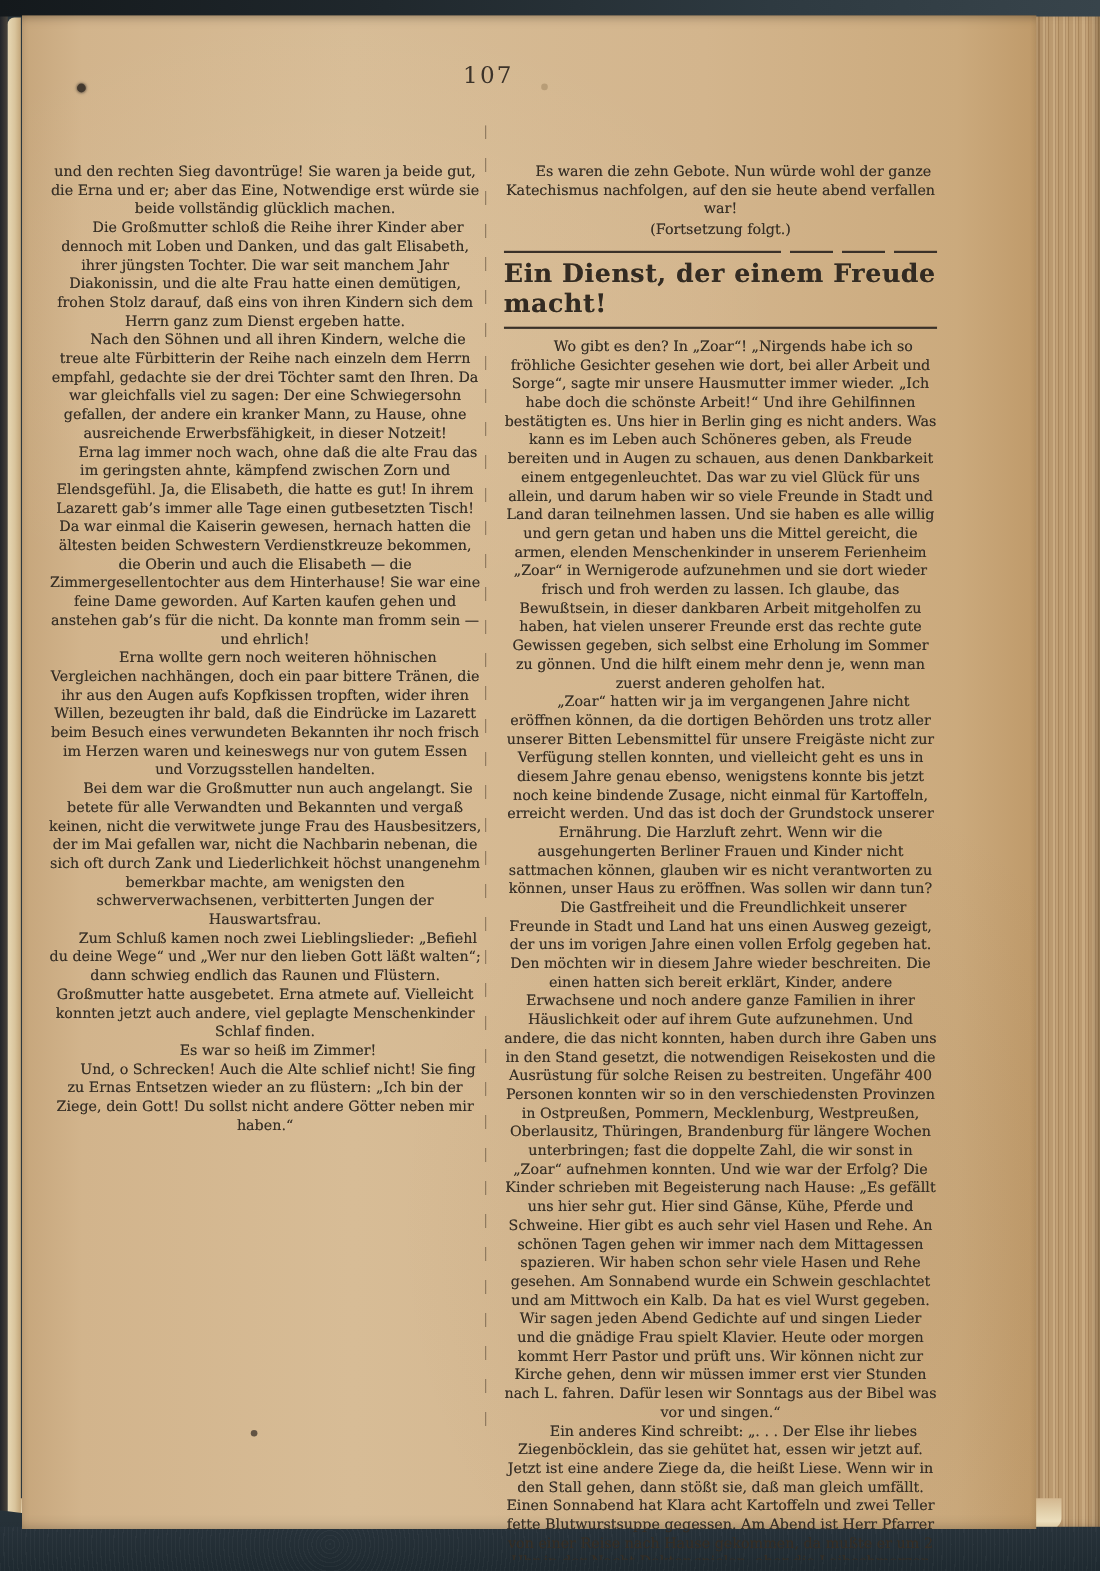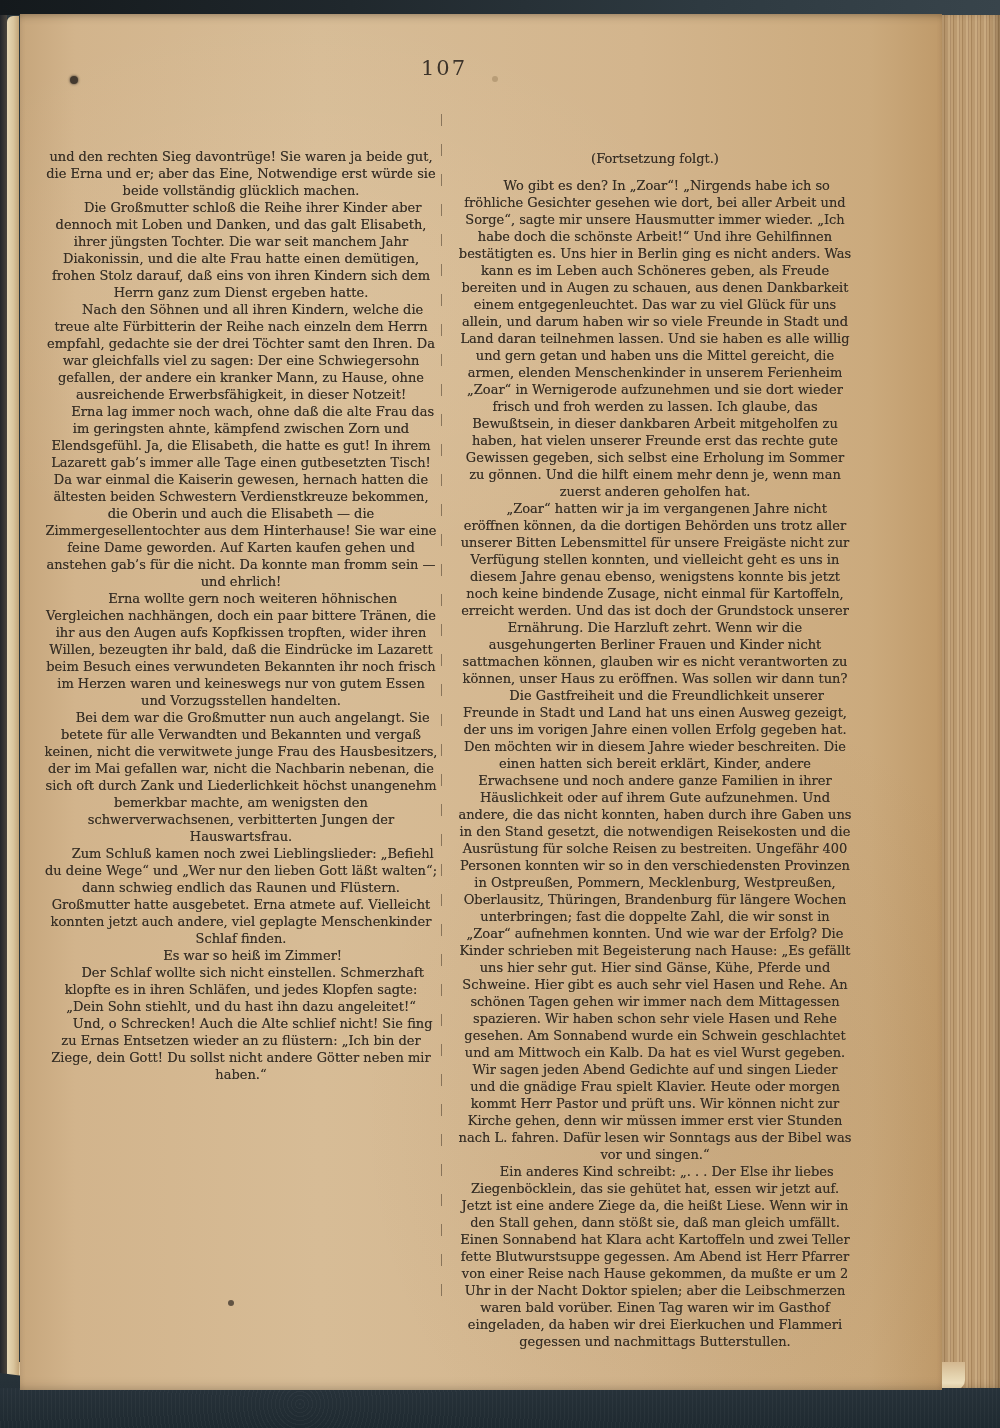--- a/index.html
+++ b/index.html
@@ -118,27 +118,32 @@
 
     <div class="col col-left">
       <p class="noindent">und den rechten Sieg davontrüge! Sie waren ja beide gut, die Erna und er; aber das Eine, Notwendige erst würde sie beide vollständig glücklich machen.</p>
       <p>Die Großmutter schloß die Reihe ihrer Kinder aber dennoch mit Loben und Danken, und das galt Elisabeth, ihrer jüngsten Tochter. Die war seit manchem Jahr Diakonissin, und die alte Frau hatte einen demütigen, frohen Stolz darauf, daß eins von ihren Kindern sich dem Herrn ganz zum Dienst ergeben hatte.</p>
       <p>Nach den Söhnen und all ihren Kindern, welche die treue alte Fürbitterin der Reihe nach einzeln dem Herrn empfahl, gedachte sie der drei Töchter samt den Ihren. Da war gleichfalls viel zu sagen: Der eine Schwiegersohn gefallen, der andere ein kranker Mann, zu Hause, ohne ausreichende Erwerbsfähigkeit, in dieser Notzeit!</p>
       <p>Erna lag immer noch wach, ohne daß die alte Frau das im geringsten ahnte, kämpfend zwischen Zorn und Elendsgefühl. Ja, die Elisabeth, die hatte es gut! In ihrem Lazarett gab’s immer alle Tage einen gutbesetzten Tisch! Da war einmal die Kaiserin gewesen, hernach hatten die ältesten beiden Schwestern Verdienstkreuze bekommen, die Oberin und auch die Elisabeth — die Zimmergesellentochter aus dem Hinterhause! Sie war eine feine Dame geworden. Auf Karten kaufen gehen und anstehen gab’s für die nicht. Da konnte man fromm sein — und ehrlich!</p>
       <p>Erna wollte gern noch weiteren höhnischen Vergleichen nachhängen, doch ein paar bittere Tränen, die ihr aus den Augen aufs Kopfkissen tropften, wider ihren Willen, bezeugten ihr bald, daß die Eindrücke im Lazarett beim Besuch eines verwundeten Bekannten ihr noch frisch im Herzen waren und keineswegs nur von gutem Essen und Vorzugsstellen handelten.</p>
       <p>Bei dem war die Großmutter nun auch angelangt. Sie betete für alle Verwandten und Bekannten und vergaß keinen, nicht die verwitwete junge Frau des Hausbesitzers, der im Mai gefallen war, nicht die Nachbarin nebenan, die sich oft durch Zank und Liederlichkeit höchst unangenehm bemerkbar machte, am wenigsten den schwerverwachsenen, verbitterten Jungen der Hauswartsfrau.</p>
       <p>Zum Schluß kamen noch zwei Lieblingslieder: „Befiehl du deine Wege“ und „Wer nur den lieben Gott läßt walten“; dann schwieg endlich das Raunen und Flüstern. Großmutter hatte ausgebetet. Erna atmete auf. Vielleicht konnten jetzt auch andere, viel geplagte Menschenkinder Schlaf finden.</p>
       <p>Es war so heiß im Zimmer!</p>
-      <p>Der Schlaf wollte sich nicht einstellen. Schmerzhaft klopfte es in ihren Schläfen, und jedes Klopfen sagte: „Dein Sohn stiehlt, und du hast ihn dazu angeleitet!“</p>
       <p>Und, o Schrecken! Auch die Alte schlief nicht! Sie fing zu Ernas Entsetzen wieder an zu flüstern: „Ich bin der Ziege, dein Gott! Du sollst nicht andere Götter neben mir haben.“</p>
     </div>
 
     <div class="col-divider"></div>
 
     <div class="col col-right">
+      <p>Es waren die zehn Gebote. Nun würde wohl der ganze Katechismus nachfolgen, auf den sie heute abend verfallen war!</p>
       <p class="continuation">(Fortsetzung folgt.)</p>
+      <div class="article-heading">
+        <div class="rule"></div>
+        <h2>Ein Dienst, der einem Freude macht!</h2>
+        <div class="rule rule-bottom"></div>
+      </div>
       <p>Wo gibt es den? In „Zoar“! „Nirgends habe ich so fröhliche Gesichter gesehen wie dort, bei aller Arbeit und Sorge“, sagte mir unsere Hausmutter immer wieder. „Ich habe doch die schönste Arbeit!“ Und ihre Gehilfinnen bestätigten es. Uns hier in Berlin ging es nicht anders. Was kann es im Leben auch Schöneres geben, als Freude bereiten und in Augen zu schauen, aus denen Dankbarkeit einem entgegenleuchtet. Das war zu viel Glück für uns allein, und darum haben wir so viele Freunde in Stadt und Land daran teilnehmen lassen. Und sie haben es alle willig und gern getan und haben uns die Mittel gereicht, die armen, elenden Menschenkinder in unserem Ferienheim „Zoar“ in Wernigerode aufzunehmen und sie dort wieder frisch und froh werden zu lassen. Ich glaube, das Bewußtsein, in dieser dankbaren Arbeit mitgeholfen zu haben, hat vielen unserer Freunde erst das rechte gute Gewissen gegeben, sich selbst eine Erholung im Sommer zu gönnen. Und die hilft einem mehr denn je, wenn man zuerst anderen geholfen hat.</p>
       <p>„Zoar“ hatten wir ja im vergangenen Jahre nicht eröffnen können, da die dortigen Behörden uns trotz aller unserer Bitten Lebensmittel für unsere Freigäste nicht zur Verfügung stellen konnten, und vielleicht geht es uns in diesem Jahre genau ebenso, wenigstens konnte bis jetzt noch keine bindende Zusage, nicht einmal für Kartoffeln, erreicht werden. Und das ist doch der Grundstock unserer Ernährung. Die Harzluft zehrt. Wenn wir die ausgehungerten Berliner Frauen und Kinder nicht sattmachen können, glauben wir es nicht verantworten zu können, unser Haus zu eröffnen. Was sollen wir dann tun?</p>
       <p>Die Gastfreiheit und die Freundlichkeit unserer Freunde in Stadt und Land hat uns einen Ausweg gezeigt, der uns im vorigen Jahre einen vollen Erfolg gegeben hat. Den möchten wir in diesem Jahre wieder beschreiten. Die einen hatten sich bereit erklärt, Kinder, andere Erwachsene und noch andere ganze Familien in ihrer Häuslichkeit oder auf ihrem Gute aufzunehmen. Und andere, die das nicht konnten, haben durch ihre Gaben uns in den Stand gesetzt, die notwendigen Reisekosten und die Ausrüstung für solche Reisen zu bestreiten. Ungefähr 400 Personen konnten wir so in den verschiedensten Provinzen in Ostpreußen, Pommern, Mecklenburg, Westpreußen, Oberlausitz, Thüringen, Brandenburg für längere Wochen unterbringen; fast die doppelte Zahl, die wir sonst in „Zoar“ aufnehmen konnten. Und wie war der Erfolg? Die Kinder schrieben mit Begeisterung nach Hause: „Es gefällt uns hier sehr gut. Hier sind Gänse, Kühe, Pferde und Schweine. Hier gibt es auch sehr viel Hasen und Rehe. An schönen Tagen gehen wir immer nach dem Mittagessen spazieren. Wir haben schon sehr viele Hasen und Rehe gesehen. Am Sonnabend wurde ein Schwein geschlachtet und am Mittwoch ein Kalb. Da hat es viel Wurst gegeben. Wir sagen jeden Abend Gedichte auf und singen Lieder und die gnädige Frau spielt Klavier. Heute oder morgen kommt Herr Pastor und prüft uns. Wir können nicht zur Kirche gehen, denn wir müssen immer erst vier Stunden nach L. fahren. Dafür lesen wir Sonntags aus der Bibel was vor und singen.“</p>
       <p>Ein anderes Kind schreibt: „. . . Der Else ihr liebes Ziegenböcklein, das sie gehütet hat, essen wir jetzt auf. Jetzt ist eine andere Ziege da, die heißt Liese. Wenn wir in den Stall gehen, dann stößt sie, daß man gleich umfällt. Einen Sonnabend hat Klara acht Kartoffeln und zwei Teller fette Blutwurstsuppe gegessen. Am Abend ist Herr Pfarrer von einer Reise nach Hause gekommen, da mußte er um 2 Uhr in der Nacht Doktor spielen; aber die Leibschmerzen waren bald vorüber. Einen Tag waren wir im Gasthof eingeladen, da haben wir drei Eierkuchen und Flammeri gegessen und nachmittags Butterstullen.</p>
     </div>
   </div>
 </div>
 
 </body></html>

